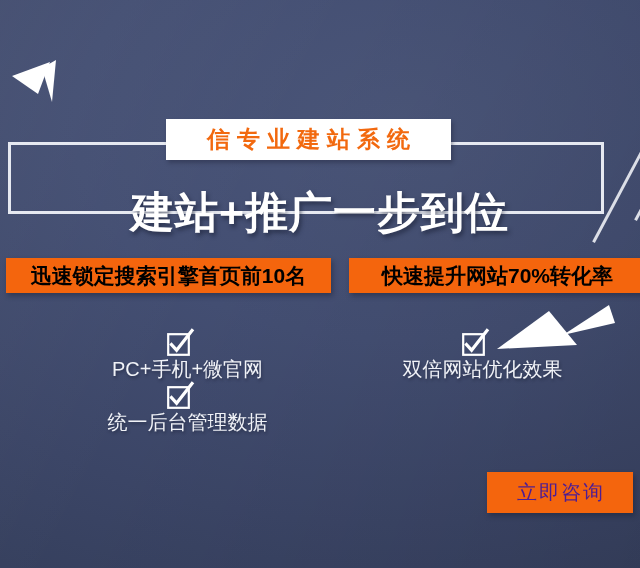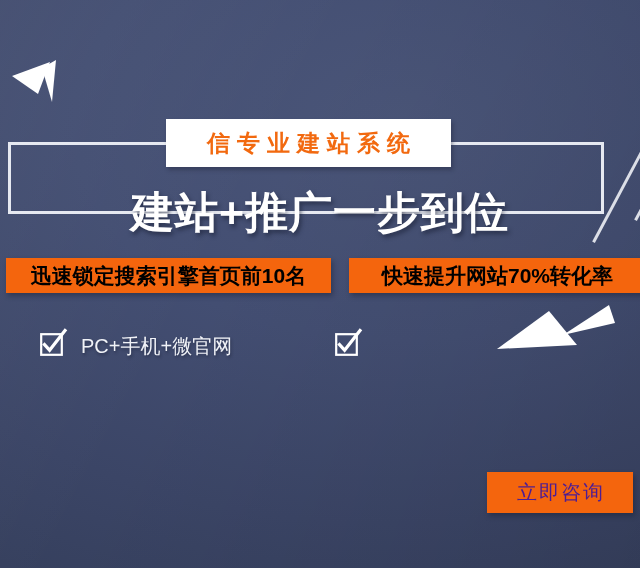--- a/index.html
+++ b/index.html
@@ -70,21 +70,21 @@
     border: 3px solid #e6e9f1;
     box-sizing: border-box;
   }
 
   
   #eyebrow-box {
     position: absolute;
     left: 166px;
     top: 119px;
     width: 285px;
-    height: 48px;
+    height: 41px;
     background: #ffffff;
     box-shadow: 2px 3px 4px rgba(25,30,50,0.35);
     display: flex;
     align-items: center;
     justify-content: center;
   }
   #eyebrow-text {
     color: #f2690f;
     font-size: 23px;
     font-weight: 700;
@@ -143,21 +143,22 @@
     left: 40px;
     top: 333px;
     width: 590px;
     display: flex;
     flex-wrap: wrap;
   }
   .feature {
     width: 50%;
     height: 53px;
     display: flex;
-    align-items: flex-start;
+    align-items: center;
+    flex-direction: column;
   }
   .check-icon {
     width: 23px;
     height: 23px;
     flex: 0 0 auto;
     margin-right: 18px;
     position: relative;
   }
   .check-icon svg { display: block; overflow: visible; }
   .feature-label {
@@ -231,28 +232,38 @@
     <div class="feature">
       <span class="check-icon">
         <svg width="23" height="23" viewBox="0 0 23 23">
           <rect x="1.2" y="1.2" width="20.6" height="20.6" fill="none" stroke="#ffffff" stroke-width="2.2"></rect>
           <path d="M4.5 11.6 L9.6 17.2 L25 -2.5" fill="none" stroke="#ffffff" stroke-width="3.2" stroke-linecap="square" stroke-linejoin="miter"></path>
         </svg>
       </span>
       <span class="feature-label">PC+手机+微官网</span>
     </div>
 
-
     <div class="feature">
       <span class="check-icon">
         <svg width="23" height="23" viewBox="0 0 23 23">
           <rect x="1.2" y="1.2" width="20.6" height="20.6" fill="none" stroke="#ffffff" stroke-width="2.2"></rect>
           <path d="M4.5 11.6 L9.6 17.2 L25 -2.5" fill="none" stroke="#ffffff" stroke-width="3.2" stroke-linecap="square" stroke-linejoin="miter"></path>
         </svg>
       </span>
+      <span class="feature-label">双倍网站优化效果</span>
     </div>
 
+    <div class="feature">
+      <span class="check-icon">
+        <svg width="23" height="23" viewBox="0 0 23 23">
+          <rect x="1.2" y="1.2" width="20.6" height="20.6" fill="none" stroke="#ffffff" stroke-width="2.2"></rect>
+          <path d="M4.5 11.6 L9.6 17.2 L25 -2.5" fill="none" stroke="#ffffff" stroke-width="3.2" stroke-linecap="square" stroke-linejoin="miter"></path>
+        </svg>
+      </span>
+      <span class="feature-label">统一后台管理数据</span>
+    </div>
+
 
   </div>
 
   <div id="cta">立即咨询</div>
 
 </div>
 
 </body></html>

